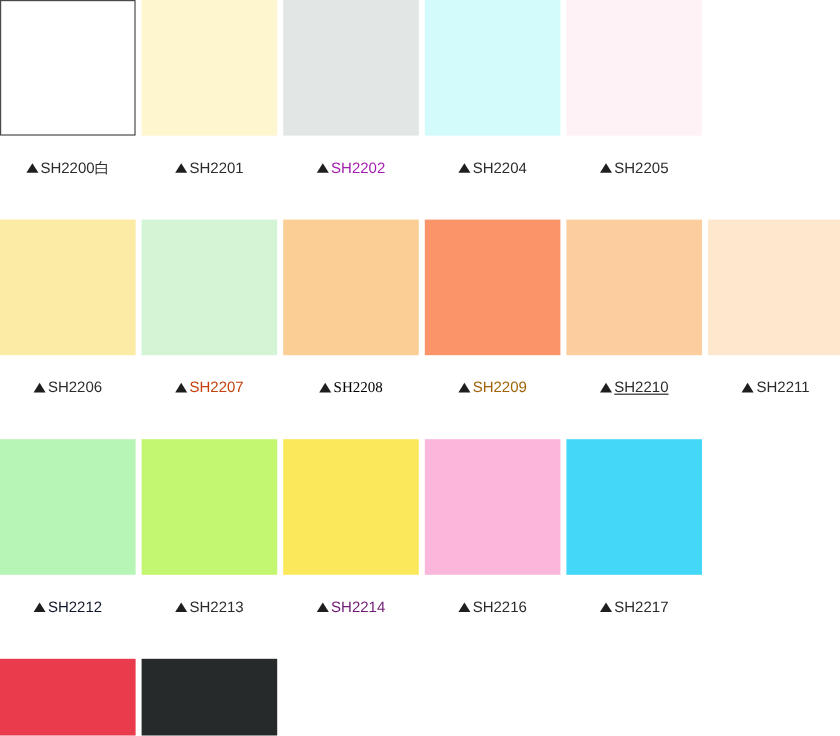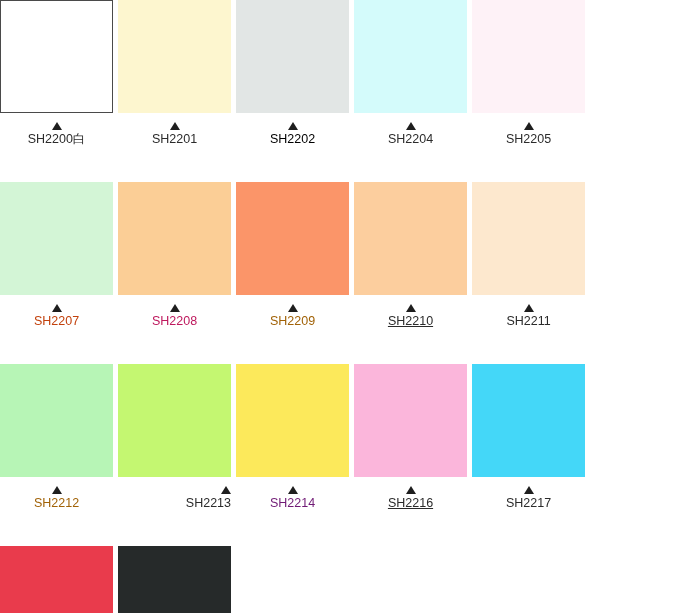--- a/index.html
+++ b/index.html
@@ -39,31 +39,30 @@
     height: 113px;
     box-sizing: border-box;
     display: block;
   }
 
   .swatch-chip.bordered {
     border: 1px solid #4a4a4a;
   }
 
   .swatch-label {
-    margin-top: 9px;
+    margin-top: 20px;
     font-size: 12.5px;
     line-height: 14px;
     color: #2b2b2b;
     text-align: center;
     white-space: nowrap;
     display: flex;
     justify-content: center;
     align-items: center;
     gap: 2px;
-    flex-direction: column;
   }
 
   .bullet-triangle {
     display: inline-block;
     width: 0;
     height: 0;
     border-left: 5px solid transparent;
     border-right: 5px solid transparent;
     border-bottom: 8px solid #1e1e1e;
     position: relative;
@@ -81,58 +80,65 @@
     <div class="swatch-row">
       <div class="swatch-cell">
         <div class="swatch-chip bordered" style="background-color: rgb(255, 255, 255); border-color: rgb(74, 74, 74);"></div>
         <div class="swatch-label" style="color: rgb(43, 43, 43);">
           <span class="bullet-triangle"></span>
           <span class="label-text">SH2200白</span>
         </div>
       </div>
       <div class="swatch-cell">
         <div class="swatch-chip" style="background-color: rgb(253, 246, 207);"></div>
-        <div class="swatch-label" style="color: rgb(43, 43, 43); justify-content: space-between;">
+        <div class="swatch-label" style="color: rgb(43, 43, 43);">
           <span class="bullet-triangle"></span>
           <span class="label-text">SH2201</span>
         </div>
       </div>
       <div class="swatch-cell">
         <div class="swatch-chip" style="background-color: rgb(226, 230, 229);"></div>
-        <div class="swatch-label" style="color: #000000;">
+        <div class="swatch-label" style="color: #a21caf;">
           <span class="bullet-triangle"></span>
           <span class="label-text">SH2202</span>
         </div>
       </div>
       <div class="swatch-cell">
         <div class="swatch-chip" style="background-color: rgb(212, 251, 251);"></div>
         <div class="swatch-label" style="color: rgb(43, 43, 43);">
           <span class="bullet-triangle"></span>
           <span class="label-text">SH2204</span>
         </div>
       </div>
       <div class="swatch-cell">
         <div class="swatch-chip" style="background-color: rgb(254, 242, 247);"></div>
         <div class="swatch-label" style="color: rgb(43, 43, 43);">
           <span class="bullet-triangle"></span>
           <span class="label-text">SH2205</span>
         </div>
       </div>
     </div>
     <div class="swatch-row">
+      <div class="swatch-cell">
+        <div class="swatch-chip" style="background-color: rgb(252, 235, 164);"></div>
+        <div class="swatch-label" style="color: rgb(43, 43, 43);">
+          <span class="bullet-triangle"></span>
+          <span class="label-text">SH2206</span>
+        </div>
+      </div>
       <div class="swatch-cell">
         <div class="swatch-chip" style="background-color: rgb(211, 245, 214);"></div>
         <div class="swatch-label" style="color: #c2410c;">
           <span class="bullet-triangle"></span>
           <span class="label-text">SH2207</span>
         </div>
       </div>
       <div class="swatch-cell">
         <div class="swatch-chip" style="background-color: rgb(251, 206, 150);"></div>
-        <div class="swatch-label" style="color: #be185d;">
+        <div class="swatch-label" style="color: #000000; font-family: Liberation Serif, serif;">
           <span class="bullet-triangle"></span>
           <span class="label-text">SH2208</span>
         </div>
       </div>
       <div class="swatch-cell">
         <div class="swatch-chip" style="background-color: rgb(251, 149, 105);"></div>
         <div class="swatch-label" style="color: #a16207;">
           <span class="bullet-triangle"></span>
           <span class="label-text">SH2209</span>
         </div>
@@ -148,42 +154,42 @@
         <div class="swatch-chip" style="background-color: rgb(253, 232, 206);"></div>
         <div class="swatch-label" style="color: rgb(43, 43, 43);">
           <span class="bullet-triangle"></span>
           <span class="label-text">SH2211</span>
         </div>
       </div>
     </div>
     <div class="swatch-row">
       <div class="swatch-cell">
         <div class="swatch-chip" style="background-color: rgb(183, 245, 182);"></div>
-        <div class="swatch-label" style="color: #a16207;">
+        <div class="swatch-label" style="color: #0f172a;">
           <span class="bullet-triangle"></span>
           <span class="label-text">SH2212</span>
         </div>
       </div>
       <div class="swatch-cell">
         <div class="swatch-chip" style="background-color: rgb(196, 247, 113);"></div>
-        <div class="swatch-label" style="color: rgb(43, 43, 43); align-items: flex-end;">
+        <div class="swatch-label" style="color: rgb(43, 43, 43);">
           <span class="bullet-triangle"></span>
           <span class="label-text">SH2213</span>
         </div>
       </div>
       <div class="swatch-cell">
         <div class="swatch-chip" style="background-color: rgb(252, 233, 91);"></div>
         <div class="swatch-label" style="color: #701a75;">
           <span class="bullet-triangle"></span>
           <span class="label-text">SH2214</span>
         </div>
       </div>
       <div class="swatch-cell">
         <div class="swatch-chip" style="background-color: rgb(251, 182, 219);"></div>
-        <div class="swatch-label" style="color: rgb(43, 43, 43); text-decoration: underline;">
+        <div class="swatch-label" style="color: rgb(43, 43, 43);">
           <span class="bullet-triangle"></span>
           <span class="label-text">SH2216</span>
         </div>
       </div>
       <div class="swatch-cell">
         <div class="swatch-chip" style="background-color: rgb(68, 215, 248);"></div>
         <div class="swatch-label" style="color: rgb(43, 43, 43);">
           <span class="bullet-triangle"></span>
           <span class="label-text">SH2217</span>
         </div>

